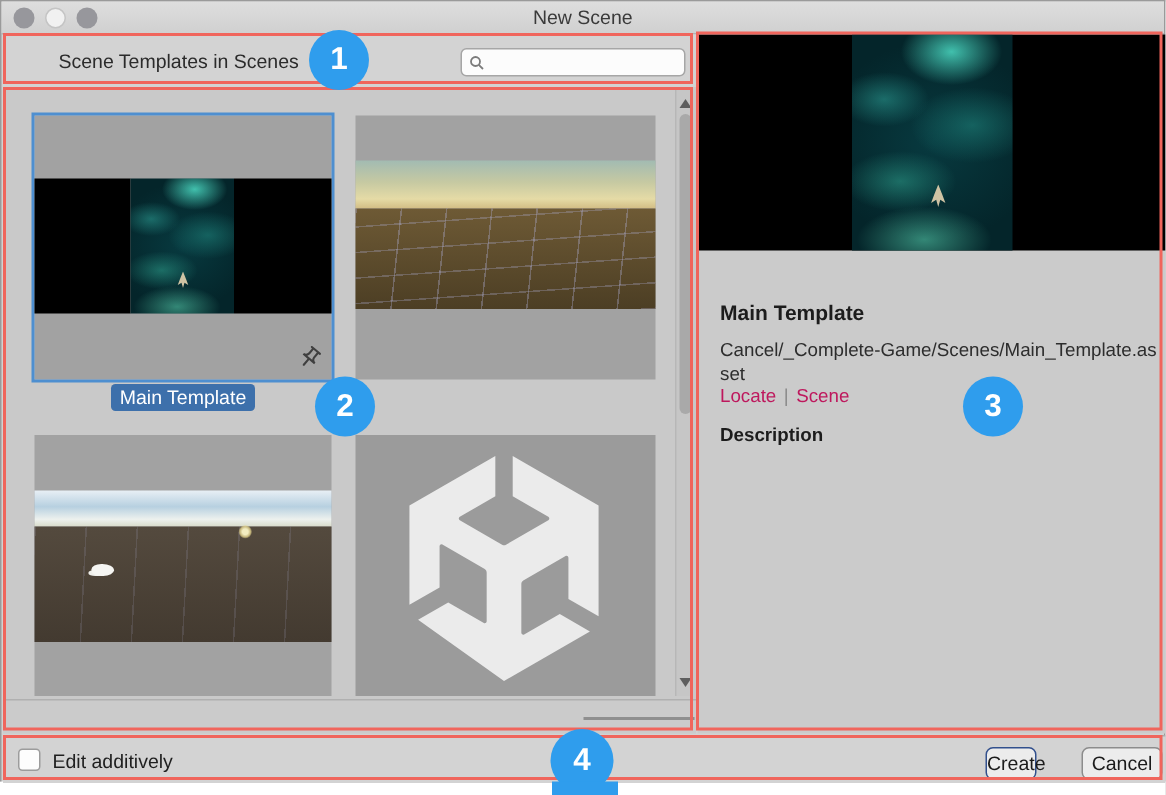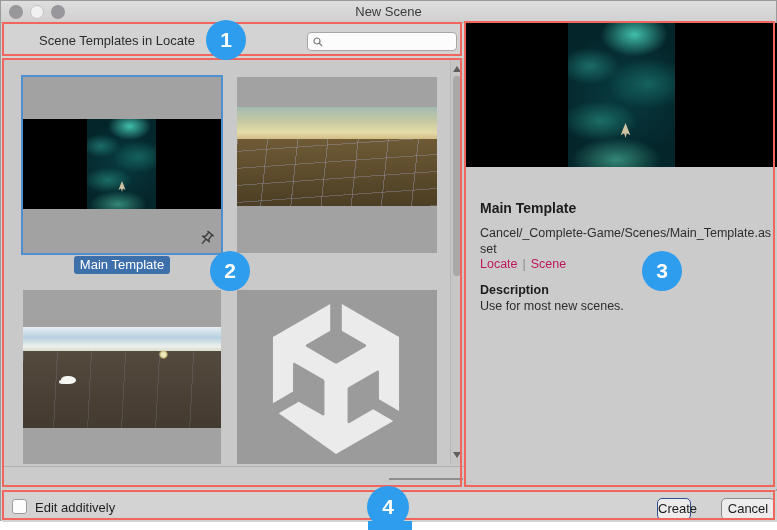--- a/index.html
+++ b/index.html
@@ -127,21 +127,21 @@
 <div id="window">
 
   <div class="titlebar">
     <div class="tl tl1"></div>
     <div class="tl tl2"></div>
     <div class="tl tl3"></div>
     <div class="title">New Scene</div>
   </div>
 
   <div class="header-row">
-    <div class="header-label">Scene Templates in Locate</div>
+    <div class="header-label">Scene Templates in Scenes</div>
     <div class="searchbox">
       <svg width="10" height="10" viewBox="0 0 10 10">
           <circle cx="4" cy="4" r="3" fill="none" stroke="#7b7b7b" stroke-width="1.2"></circle>
           <line x1="6.2" y1="6.2" x2="9" y2="9" stroke="#7b7b7b" stroke-width="1.2"></line>
         </svg>
       <input value="" placeholder="" style="">
     </div>
   </div>
 
   <div class="grid">
@@ -208,21 +208,20 @@
           </svg>
       </div>
     </div>
     <div class="d-info">
       <div class="d-title">Main Template</div>
       <div class="d-path">Cancel/_Complete-Game/Scenes/Main_Template.asset</div>
       <div class="d-links">
         <a href="#">Locate</a><span class="d-sep">|</span><a href="#">Scene</a>
       </div>
       <div class="d-desc-head">Description</div>
-      <div class="d-desc-text">Use for most new scenes.</div>
     </div>
   </div>
 
   <div class="footer">
     <div class="checkbox"></div>
     <div class="cb-label">Edit additively</div>
     <div class="btn btn-create">Create</div>
     <div class="btn btn-cancel">Cancel</div>
   </div>
 

